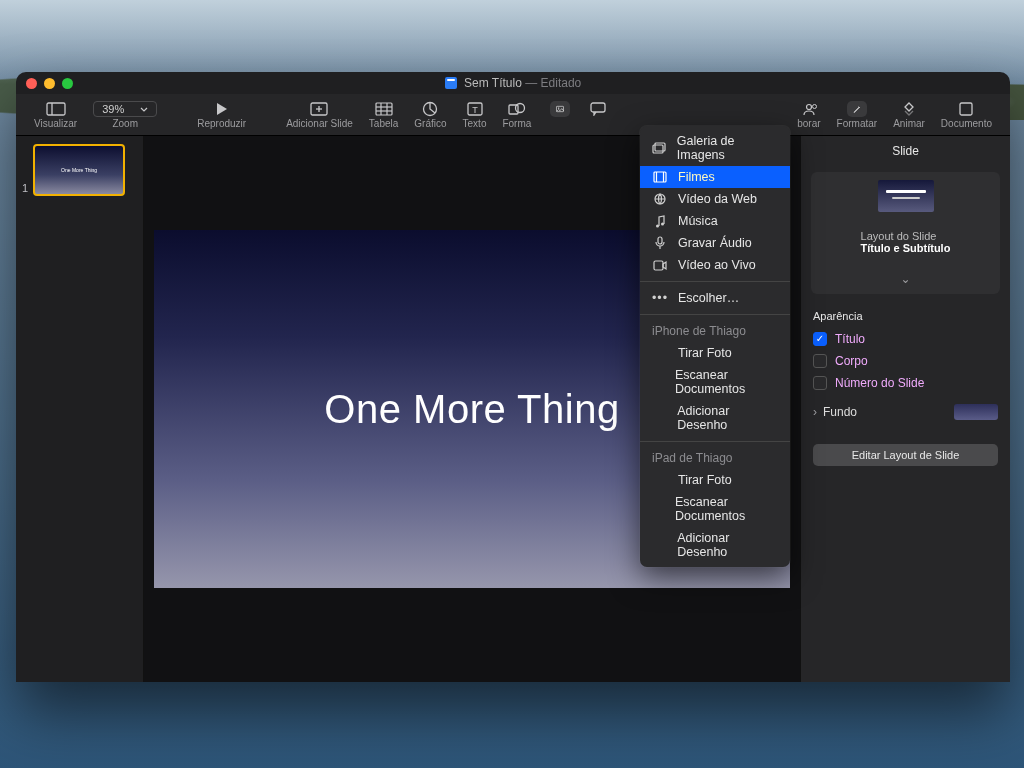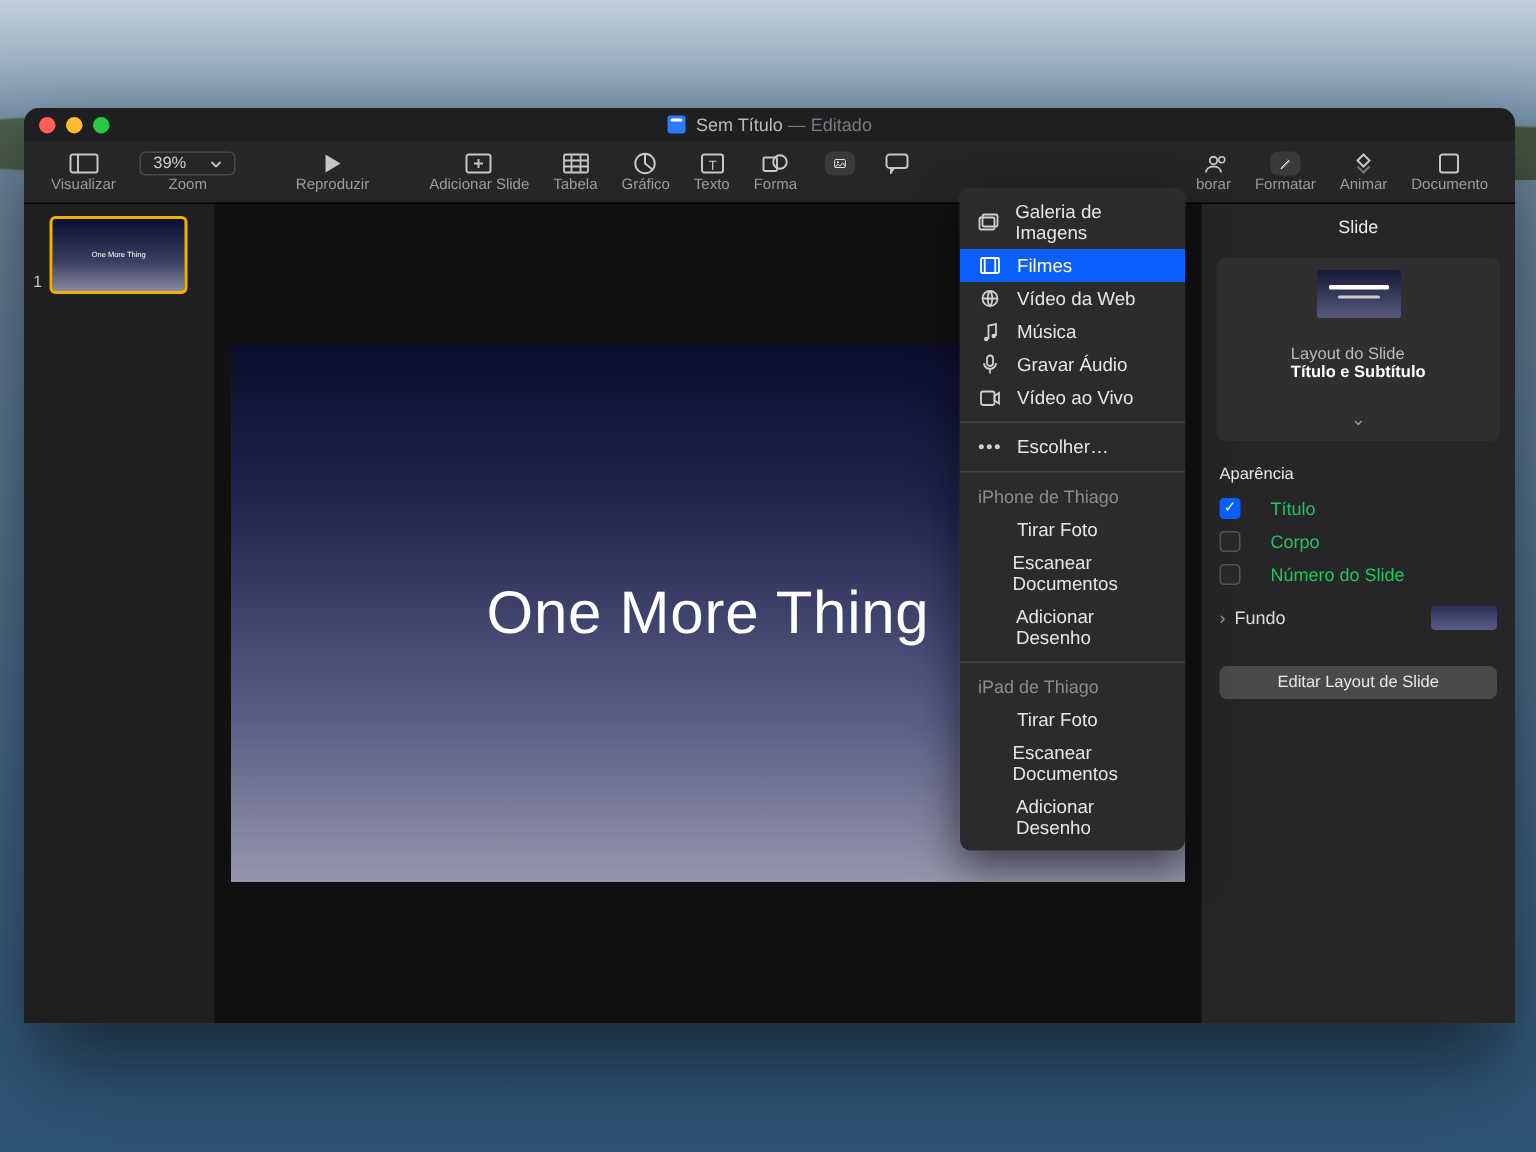--- a/index.html
+++ b/index.html
@@ -87,21 +87,21 @@
   width:56px; height:32px; border-radius:2px;
   background: linear-gradient(to bottom, #15183a, #585a7d);
   position:relative;
 }
 .layout-thumb::after{content:"";position:absolute;top:10px;left:8px;right:8px;height:3px;background:#fff;border-radius:1px;}
 .layout-thumb::before{content:"";position:absolute;top:17px;left:14px;right:14px;height:2px;background:#ccc;border-radius:1px;}
 .layout-labels { flex:1; font-size:11px; }
 .layout-labels .small{color:#bcbcbc}.layout-labels .bold{font-weight:600;color:#fff}
 .chev { color:#9c9c9f; font-size:12px; }
 .section-title { padding:10px 12px 6px; font-size:11px; color:#e8e8e8; font-weight:500;}
-.check-row { display:flex; align-items:flex-start; gap:20px; padding:4px 12px; font-size:12px; color:#22c55e;}
+.check-row { display:flex; align-items:flex-start; gap:8px; padding:4px 12px; font-size:12px; color:#f0abfc;}
 .chk { width:14px; height:14px; border-radius:3px; border:1px solid #555; background:#2a2a2c; display:flex; align-items:center; justify-content:center;}
 .chk.on{background:#0a60ff;border-color:#0a60ff;}
 .chk.on::after{content:"✓"; color:#fff; font-size:10px; line-height:1;}
 .fundo-row{display:flex;align-items:center;justify-content:space-between;padding:10px 12px 0;font-size:12px;color:#ddd}
 .swatch{width:44px;height:16px;border-radius:3px;background:linear-gradient(to bottom,#2d2f5a,#5a5c88);}
 .edit-btn{
   margin:24px 12px; background:#4a4a4c; border-radius:5px; text-align:center;
   padding:5px 0; font-size:11px; color:#e8e8e8;
 }
 

